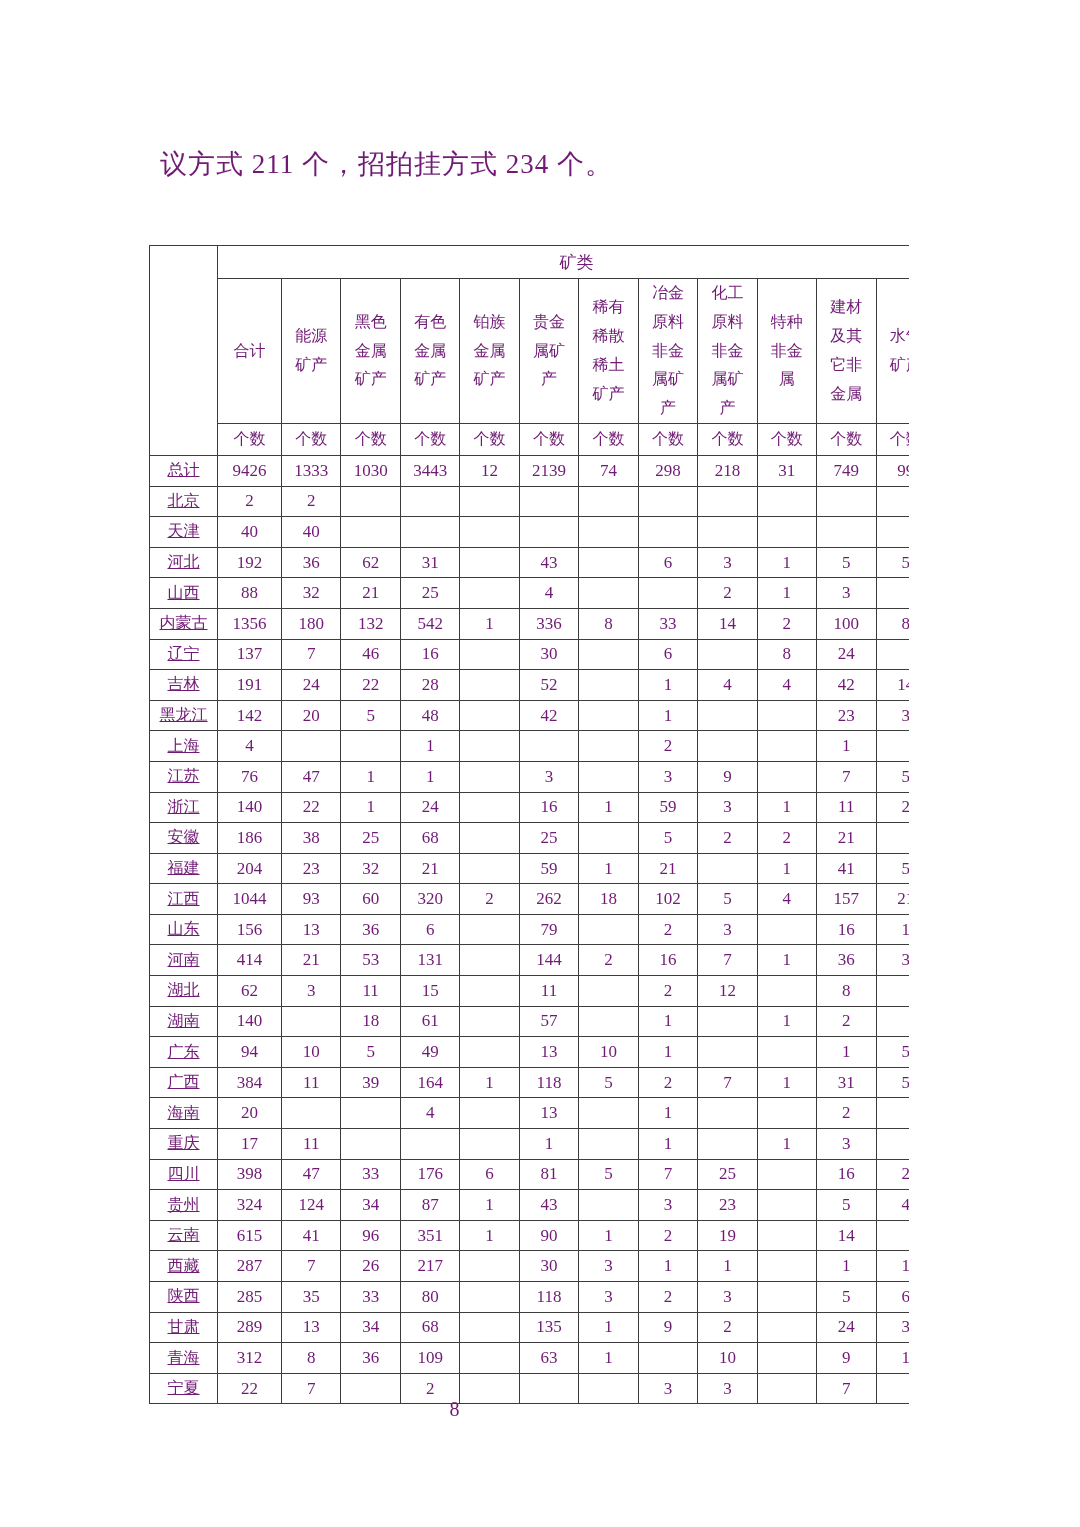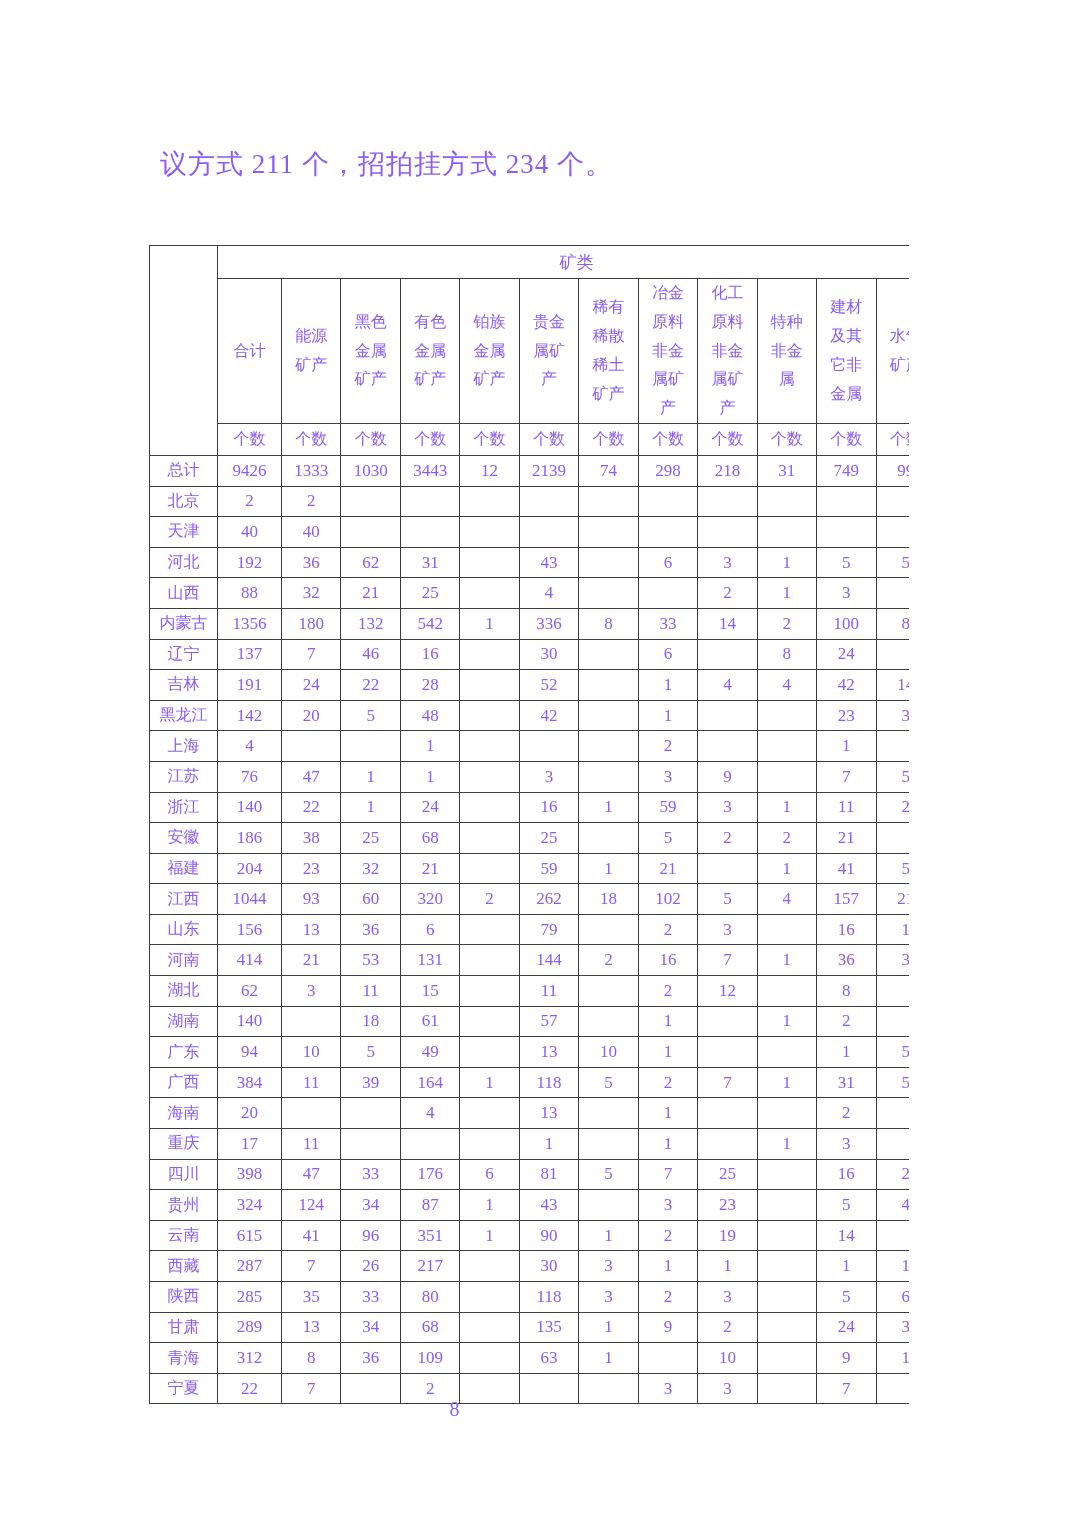--- a/index.html
+++ b/index.html
@@ -2,21 +2,21 @@
 <html><head>
 <meta charset="utf-8">
 <style>
   * { margin: 0; padding: 0; box-sizing: border-box; }
   html, body { background: #ffffff; }
   .page {
     position: relative;
     width: 909px;
     height: 1527px;
     background: #ffffff;
-    color: #8b5cf6;
+    color: #701a75;
     font-family: "Liberation Serif", "DejaVu Serif", serif;
     overflow: hidden;
   }
   .intro {
     position: absolute;
     left: 160px;
     top: 146px;
     font-size: 27px;
     letter-spacing: 1px;
     white-space: nowrap;
@@ -55,21 +55,21 @@
   tr.group-row th { height: 33px; font-size: 17px; }
   tr.cat-row th { height: 140px; line-height: 1.8; }
   tr.cat-row th .wrap2 {
     display: inline-block;
     width: 2.15em;
     word-break: break-all;
     text-align: center;
   }
   tr.unit-row th { height: 32px; }
   tbody td { height: 30.6px; font-size: 17px; }
-  tbody td.row-label { font-size: 16px; }
+  tbody td.row-label { font-size: 16px; text-decoration: underline; }
   .pageno {
     position: absolute;
     left: 0;
     top: 1398px;
     width: 100%;
     text-align: center;
     font-size: 20px;
   }
 </style>
 </head>

